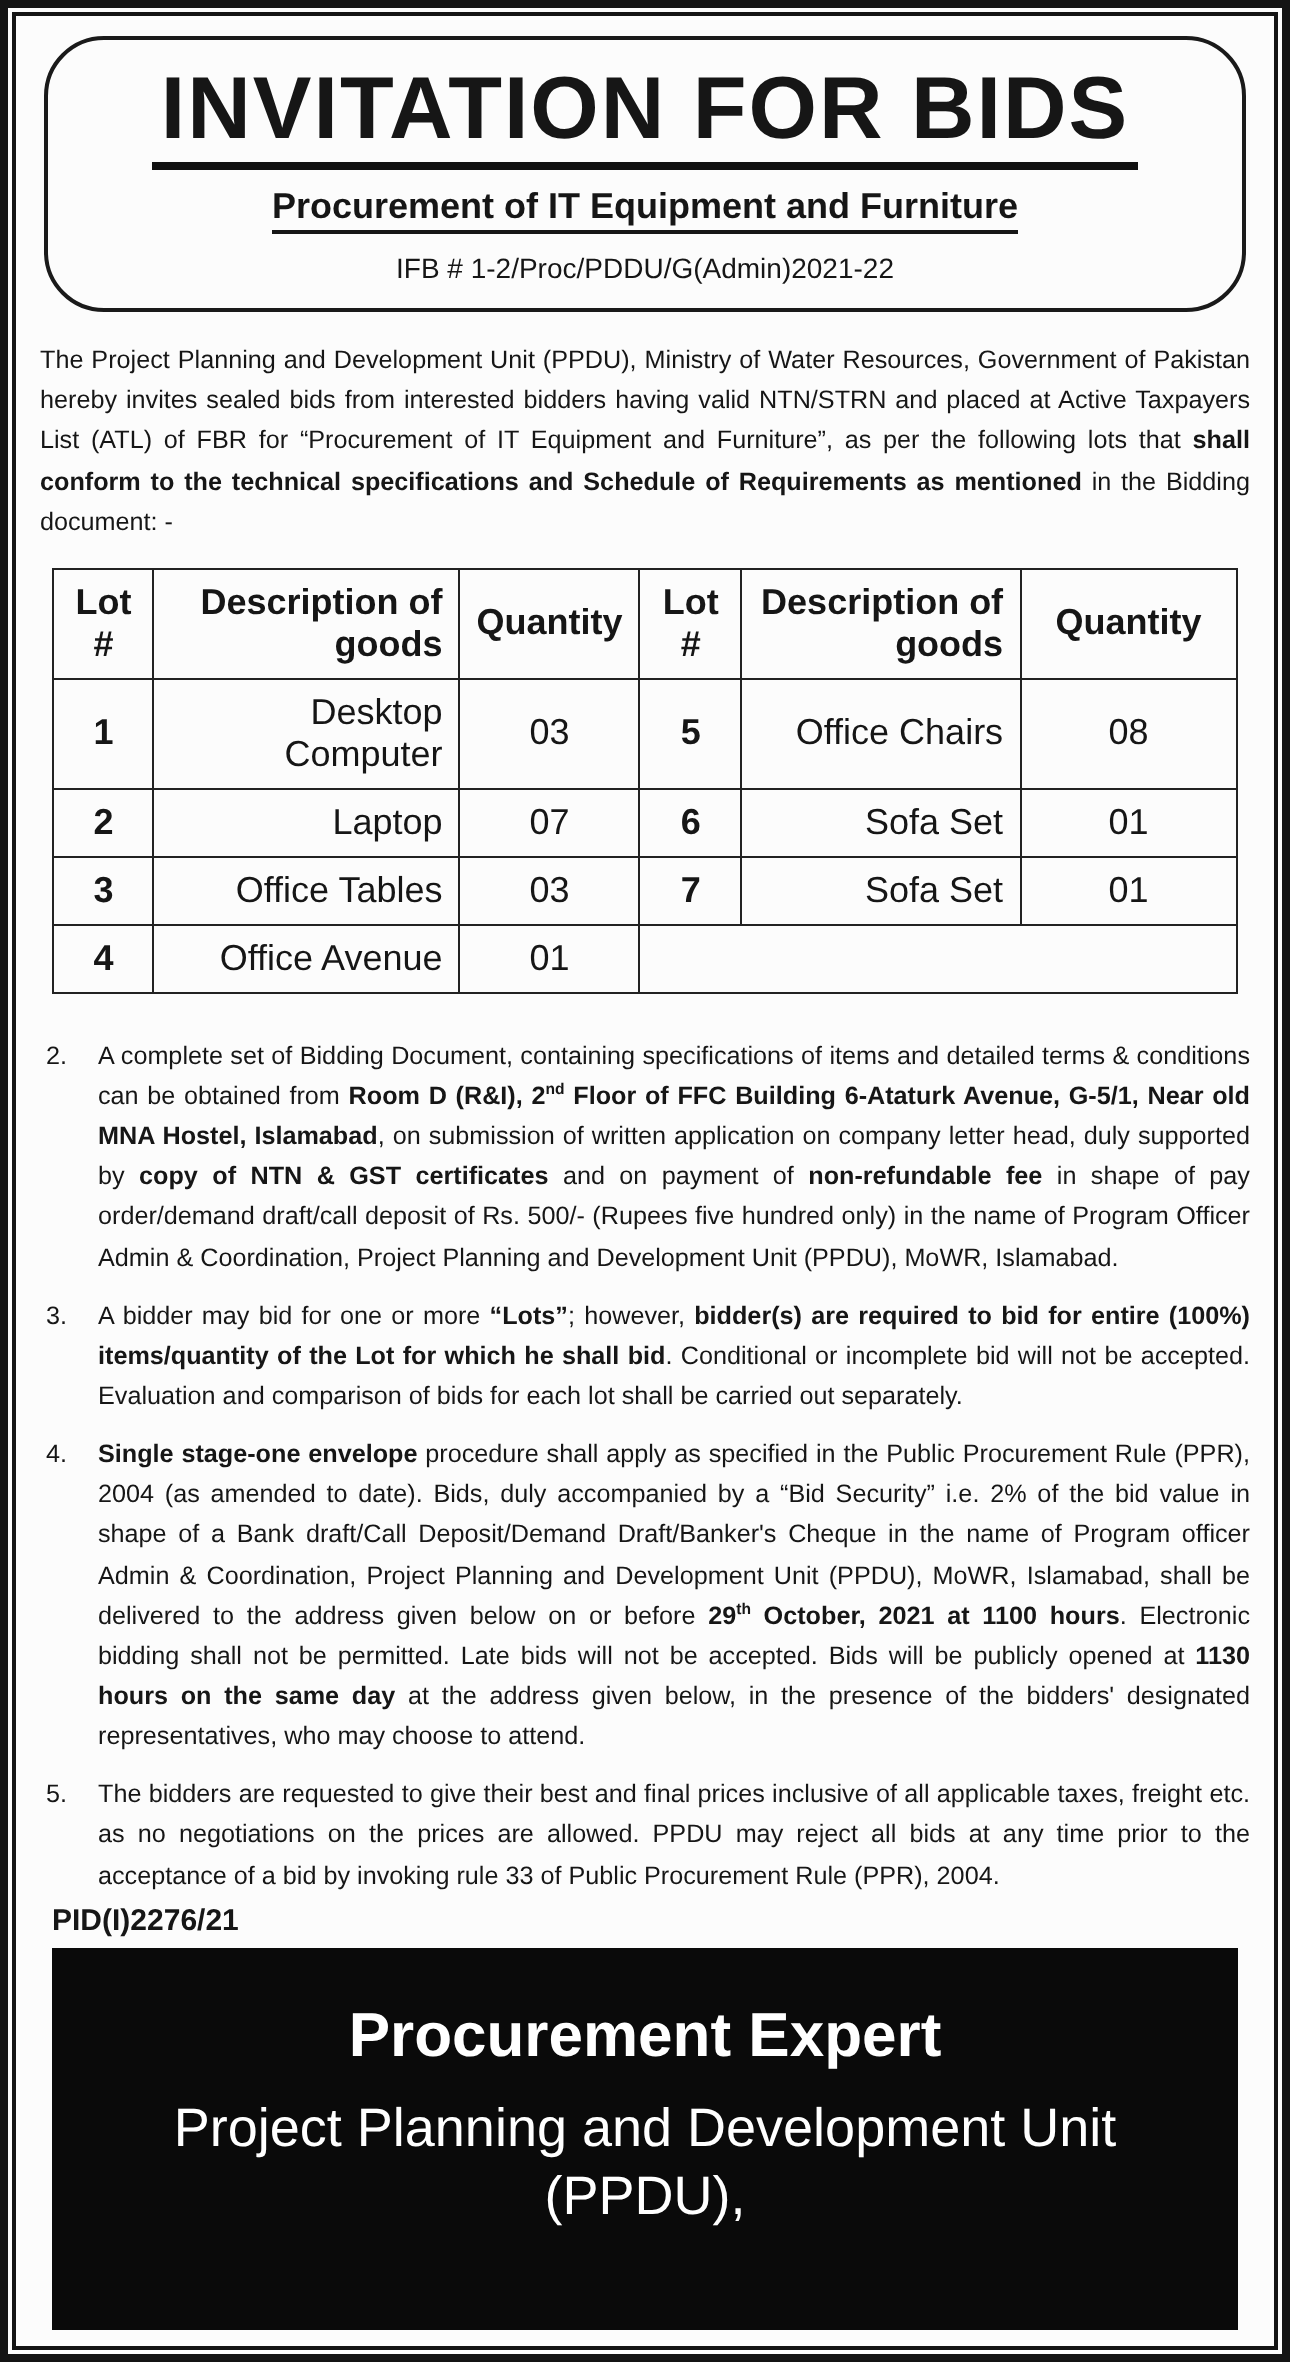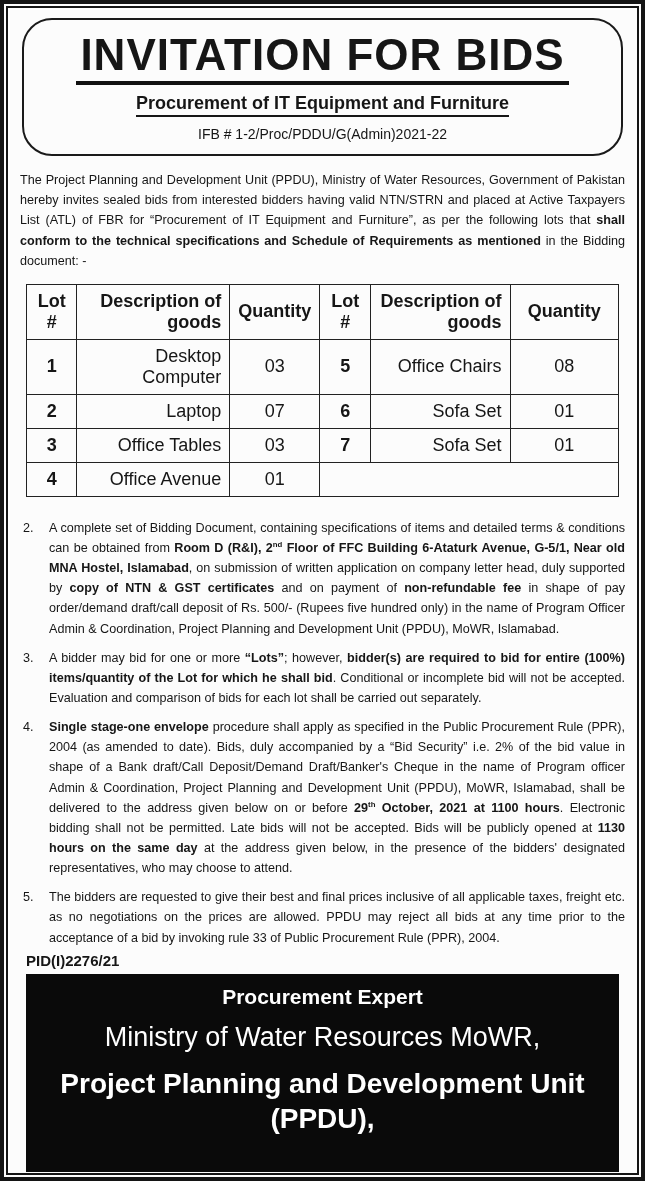--- a/index.html
+++ b/index.html
@@ -47,21 +47,21 @@
   .item-text{flex:1;font-size:12.6px;line-height:1.6;text-align:justify;}
   
   .pid-line{text-align:left;font-size:15px;font-weight:bold;margin:4px 8px 3px;}
   
   .footer-box{
     background:#0a0a0a;color:#fff;margin:2px 8px 2px;flex:1 1 auto;
     display:flex;flex-direction:column;justify-content:center;
     text-align:center;padding:10px 8px;
   }
   .f-line{line-height:1.25;}
-  .f-line:nth-child(1){font-size:21px;font-weight:bold;margin-bottom:11px;}
+  .f-line:nth-child(1){font-size:31px;font-weight:bold;margin-bottom:11px;}
   .f-line:nth-child(2){font-size:27px;margin-bottom:11px;}
   .f-line:nth-child(3){font-size:28px;margin-bottom:13px;font-weight:bold;}
   .f-line:nth-child(4){font-size:24px;margin-bottom:13px;}
   .f-line:nth-child(5){font-size:22px;margin-bottom:13px;}
   .f-line:nth-child(6){font-size:22px;}
 </style>
 </head>
 <body>
 
 <div class="page">
@@ -148,19 +148,18 @@
         <div class="item">
           <span class="item-num">5.</span>
           <div class="item-text"><span>The bidders are requested to give their best and final prices inclusive of all applicable taxes, freight etc. as no negotiations on the prices are allowed. PPDU may reject all bids at any time prior to the acceptance of a bid by invoking rule 33 of Public Procurement Rule (PPR), 2004.</span></div>
         </div>
       </div>
 
     <div class="pid-line">PID(I)2276/21</div>
 
     <div class="footer-box">
         <div class="f-line"><span>Procurement Expert</span></div>
-        <div class="f-line"><span>Ministry of Water Resources MoWR,</span></div>
         <div class="f-line"><span>Project Planning and Development Unit (PPDU),</span></div>
         <div class="f-line"></div>
       </div>
 
   </div>
 </div>
 
 </body></html>

